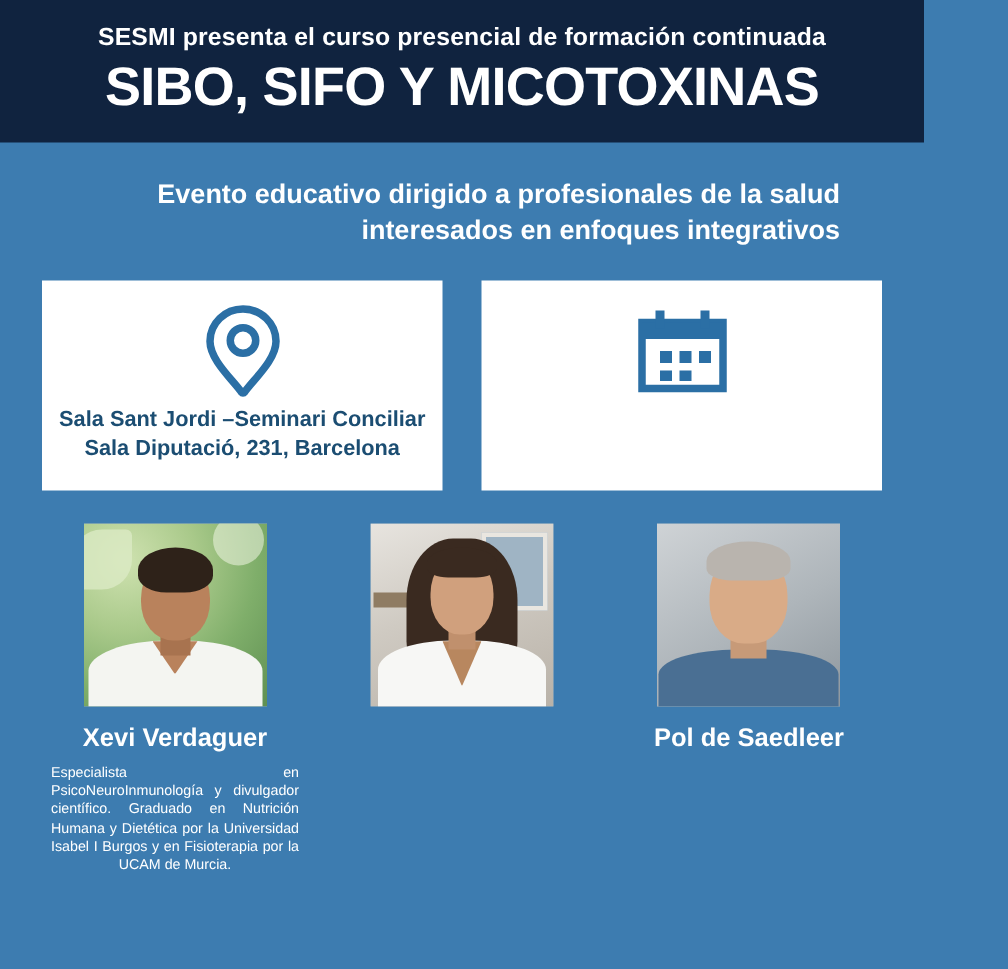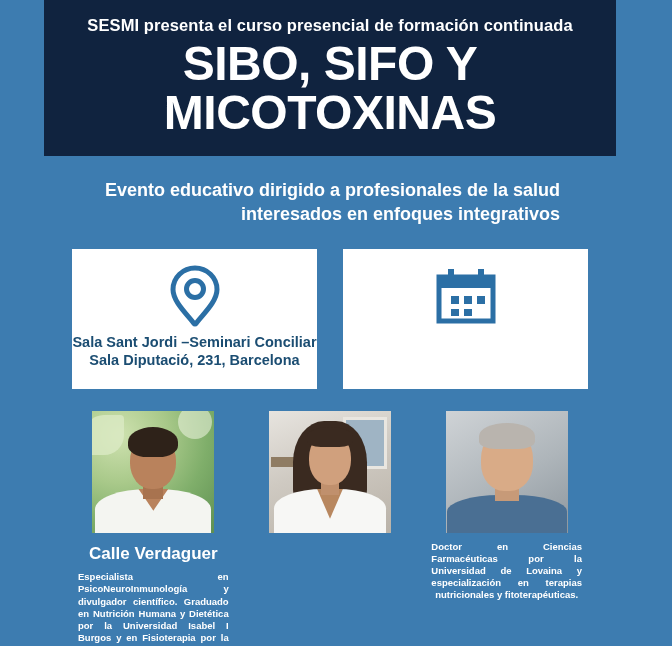--- a/index.html
+++ b/index.html
@@ -9,39 +9,38 @@
     height: 646px;
     font-family: "Liberation Sans", sans-serif;
     background: #3d7cb0;
     overflow: hidden;
   }
   .poster {
     position: relative;
     width: 616px;
     height: 646px;
     background: #3d7cb0;
-    padding-left: 44px;
   }
 
   
   .header {
     background: #10233f;
     padding: 16px 20px 18px 20px;
     text-align: center;
   }
   .header-pretitle {
     color: #ffffff;
     font-size: 16.5px;
     font-weight: bold;
     letter-spacing: 0.1px;
     line-height: 1.1;
   }
   .header-title {
     color: #ffffff;
-    font-size: 48px;
+    font-size: 36px;
     font-weight: bold;
     letter-spacing: -0.5px;
     margin-top: 6px;
     line-height: 1.02;
   }
 
   
   .subtitle {
     color: #ffffff;
     font-size: 18px;
@@ -103,21 +102,21 @@
     line-height: 1.1;
   }
   .speaker-bio {
     color: #ffffff;
     font-size: 9.5px;
     line-height: 1.28;
     text-align: justify;
     text-align-last: center;
     margin-top: 8px;
     padding: 0 4px;
-    font-weight: bold;
+    font-weight: normal;
   }
 
   
   .p-bg { position: absolute; inset: 0; }
   
   .p1 .p-bg {
     background:
       radial-gradient(circle at 22% 20%, #cfe2b0 0%, #a9c98a 35%, #7fae6a 65%, #5e8f52 100%);
   }
   .p1 .leaf1 { position:absolute; width:40px; height:40px; left:-8px; top:4px; background:#dbeac4; border-radius:50% 10% 50% 10%; opacity:.8;}
@@ -199,21 +198,21 @@
       <div class="photo p1">
         <div class="p-bg"></div>
         <div class="leaf1"></div>
         <div class="leaf2"></div>
         <div class="body"></div>
         <div class="collar"></div>
         <div class="neck"></div>
         <div class="head"></div>
         <div class="hair"></div>
       </div>
-      <div class="speaker-name">Calle Verdaguer</div>
+      <div class="speaker-name">Xevi Verdaguer</div>
       <div class="speaker-bio">Especialista en PsicoNeuroInmunología y divulgador científico. Graduado en Nutrición Humana y Dietética por la Universidad Isabel I Burgos y en Fisioterapia por la UCAM de Murcia.</div>
     </div>
 
     <div class="speaker">
       <div class="photo p2">
         <div class="p-bg"></div>
         <div class="win"></div>
         <div class="shelf"></div>
         <div class="hairback"></div>
         <div class="coat"></div>
@@ -225,18 +224,18 @@
     </div>
 
     <div class="speaker">
       <div class="photo p3">
         <div class="p-bg"></div>
         <div class="body"></div>
         <div class="neck"></div>
         <div class="head"></div>
         <div class="hair"></div>
       </div>
-      <div class="speaker-bio">Doctor en Ciencias Farmacéuticas por la Universidad de Lovaina y especialización en terapias nutricionales y fitoterapéuticas.</div>
+      <div class="speaker-name">Pol de Saedleer</div>
     </div>
 
   </div>
 
 </div>
 
 </body></html>

